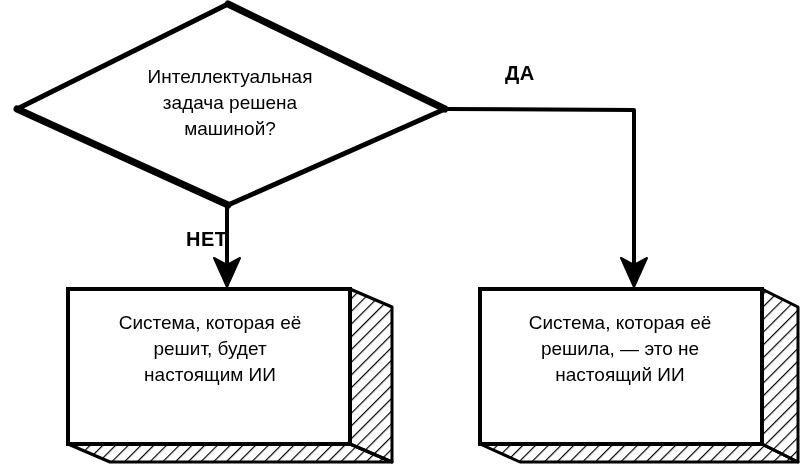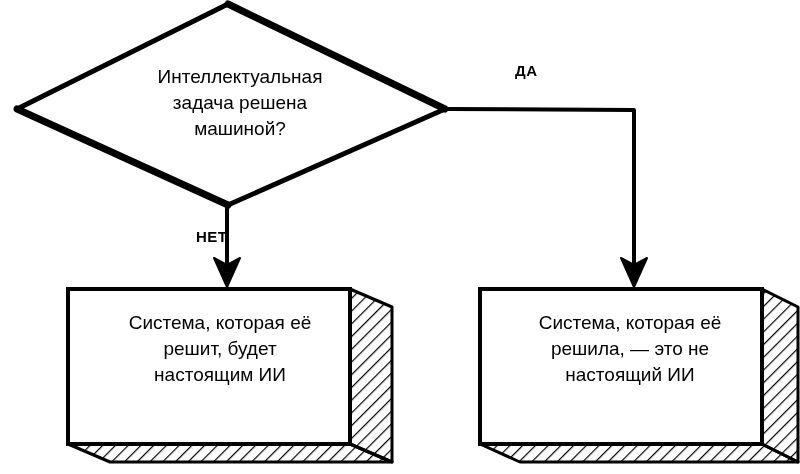--- a/index.html
+++ b/index.html
@@ -17,21 +17,21 @@
   }
   #diagram-svg {
     position: absolute;
     left: 0;
     top: 0;
     width: 800px;
     height: 474px;
   }
   .txt-layer {
     position: absolute;
-    left: 10px;
+    left: 0;
     top: 0;
     width: 724px;
     height: 474px;
     pointer-events: none;
   }
   .node-text {
     position: absolute;
     text-align: center;
     color: #000000;
     font-family: "Liberation Sans", sans-serif;
@@ -53,21 +53,21 @@
   #box-right-text {
     left: 480px;
     top: 310px;
     width: 280px;
     font-size: 19px;
   }
   .edge-label {
     position: absolute;
     color: #000000;
     font-family: "Liberation Sans", sans-serif;
-    font-size: 15px;
+    font-size: 20px;
     font-weight: 700;
     letter-spacing: 0.5px;
   }
   #label-yes {
     left: 505px;
     top: 62px;
   }
   #label-no {
     left: 142px;
     top: 228px;

